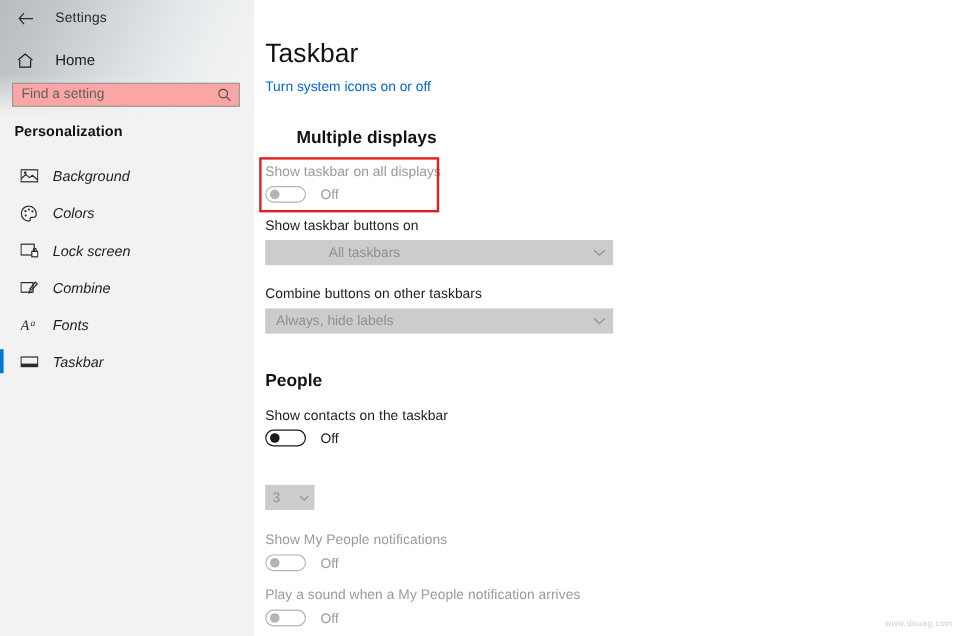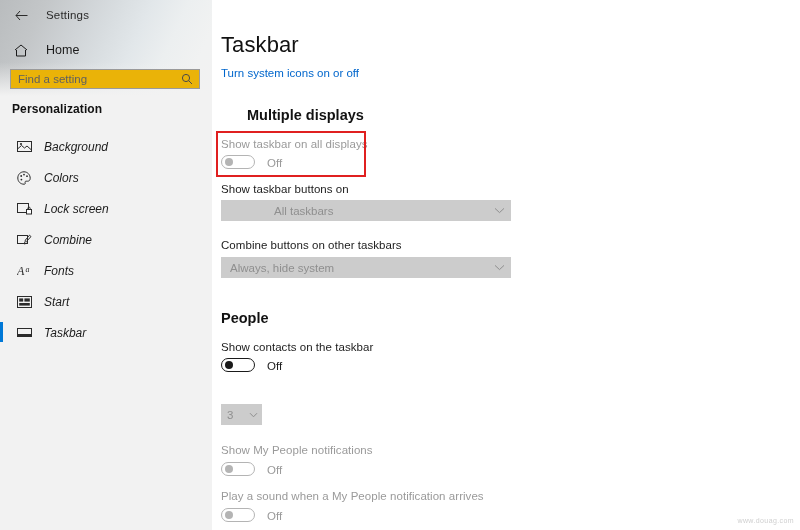--- a/index.html
+++ b/index.html
@@ -90,21 +90,21 @@
     color: #1b1b1b;
     margin-left: 8px;
   }
 
   .search-wrap {
     position: absolute;
     left: 10px;
     top: 69px;
     width: 190px;
     height: 20px;
-    background: #eab308;
+    background: #fca5a5;
     border: 1px solid #9a9a9a;
     display: flex;
     align-items: center;
     box-sizing: border-box;
   }
   .search-input {
     border: 0;
     outline: 0;
     background: transparent;
     font-family: "Liberation Sans", sans-serif;
@@ -396,32 +396,20 @@
         <span class="sel-bar"></span>
         <span class="nav-icon">
           <svg width="15" height="13" viewBox="0 0 15 13">
             <text x="0" y="11" font-family="Liberation Serif, serif" font-size="12" fill="#2b2b2b">A</text>
             <text x="8.5" y="8" font-family="Liberation Serif, serif" font-size="8" fill="#2b2b2b">a</text>
           </svg>
         </span>
         <span class="nav-label">Fonts</span>
       </div>
 
-      <div class="nav-item">
-        <span class="sel-bar"></span>
-        <span class="nav-icon">
-          <svg width="15" height="12" viewBox="0 0 15 12">
-            <rect x="0.5" y="0.5" width="14" height="11" fill="none" stroke="#2b2b2b" stroke-width="1"></rect>
-            <rect x="2.2" y="2.4" width="4" height="3.2" fill="#2b2b2b"></rect>
-            <rect x="7.4" y="2.4" width="5.4" height="3.2" fill="#2b2b2b"></rect>
-            <rect x="2.2" y="7" width="10.6" height="2.6" fill="#2b2b2b"></rect>
-          </svg>
-        </span>
-        <span class="nav-label">Start</span>
-      </div>
 
       <div class="nav-item selected">
         <span class="sel-bar"></span>
         <span class="nav-icon">
           <svg width="15" height="11" viewBox="0 0 15 11">
             <rect x="0.5" y="1.5" width="14" height="8" fill="none" stroke="#2b2b2b" stroke-width="1"></rect>
             <rect x="0.5" y="7" width="14" height="2.5" fill="#2b2b2b"></rect>
           </svg>
         </span>
         <span class="nav-label">Taskbar</span>
@@ -450,21 +438,21 @@
       <span class="combo-value">All taskbars</span>
       <span class="combo-chevron">
         <svg width="11" height="7" viewBox="0 0 11 7">
             <path d="M1 1.4 L5.5 5.6 L10 1.4" fill="none" stroke="#8f8f8f" stroke-width="1"></path>
           </svg>
       </span>
     </div>
 
     <div class="setting-label" style="top:239px;">Combine buttons on other taskbars</div>
     <div class="combo wide" style="top:257px;">
-      <span class="combo-value">Always, hide system</span>
+      <span class="combo-value">Always, hide labels</span>
       <span class="combo-chevron">
         <svg width="11" height="7" viewBox="0 0 11 7">
             <path d="M1 1.4 L5.5 5.6 L10 1.4" fill="none" stroke="#8f8f8f" stroke-width="1"></path>
           </svg>
       </span>
     </div>
 
     <div class="group-title people">People</div>
 
     <div class="setting-label" style="top:341px;">Show contacts on the taskbar</div>

